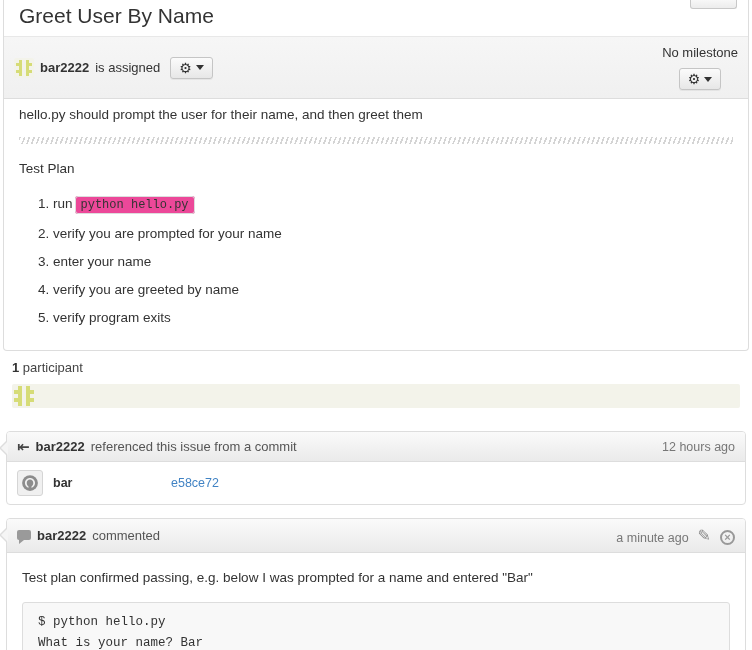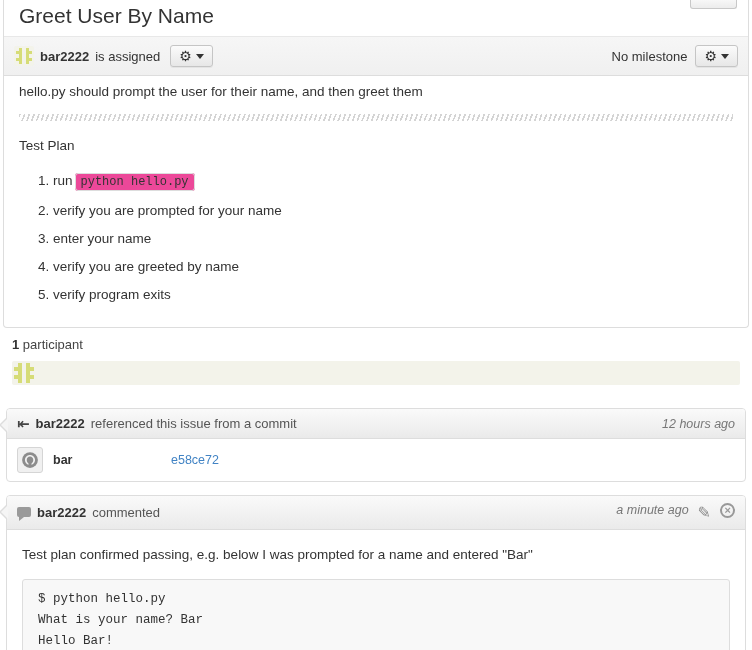--- a/index.html
+++ b/index.html
@@ -24,21 +24,21 @@
     background:linear-gradient(#f7f7f7,#ececec);
     border:1px solid #c8c8c8; border-top:none; border-radius:0 0 3px 3px;
   }
 
   .assigned-bar {
     display:flex; align-items:center; padding:8px 10px;
     background:linear-gradient(#f6f6f6,#f0f0f0);
     border-bottom:1px solid #ddd; font-size:13px;
   }
   .assigned-left { display:flex; align-items:center; gap:6px; flex:1; }
-  .assigned-right { display:flex; align-items:center; gap:8px; }
+  .assigned-right { display:flex; align-items:center; gap:8px;flex-direction:column; }
   .bold-name { font-weight:bold; color:#333; text-decoration:none; }
 
   .identicon {
     display:inline-block; background:#f3f3ea; border-radius:2px;
     padding:2px; line-height:0;
   }
   .identicon svg { display:block; }
 
   .mini-btn {
     display:inline-flex; align-items:center; gap:4px;
@@ -93,21 +93,21 @@
   .box-header::before {
     content:""; position:absolute; left:-8px; top:8px;
     border-style:solid; border-width:8px 8px 8px 0;
     border-color:transparent #ddd transparent transparent;
   }
   .box-header::after {
     content:""; position:absolute; left:-6px; top:9px;
     border-style:solid; border-width:7px 7px 7px 0;
     border-color:transparent #f5f5f5 transparent transparent;
   }
-  .header-right { margin-left:auto; display:flex; align-items:flex-start; gap:9px;font-style:italic; }
+  .header-right { margin-left:auto; display:flex; align-items:flex-end; gap:9px; }
   .timestamp { color:#777; font-size:12.5px; }
 
   .referenced-glyph { font-size:15px; font-weight:bold; color:#444; line-height:12px; }
 
   .bubble-icon {
     position:relative; width:14px; height:10px; background:#9a9a9a;
     border-radius:2px; display:inline-block; margin-top:-2px;
   }
   .bubble-icon::after {
     content:""; position:absolute; left:2px; bottom:-4px;

